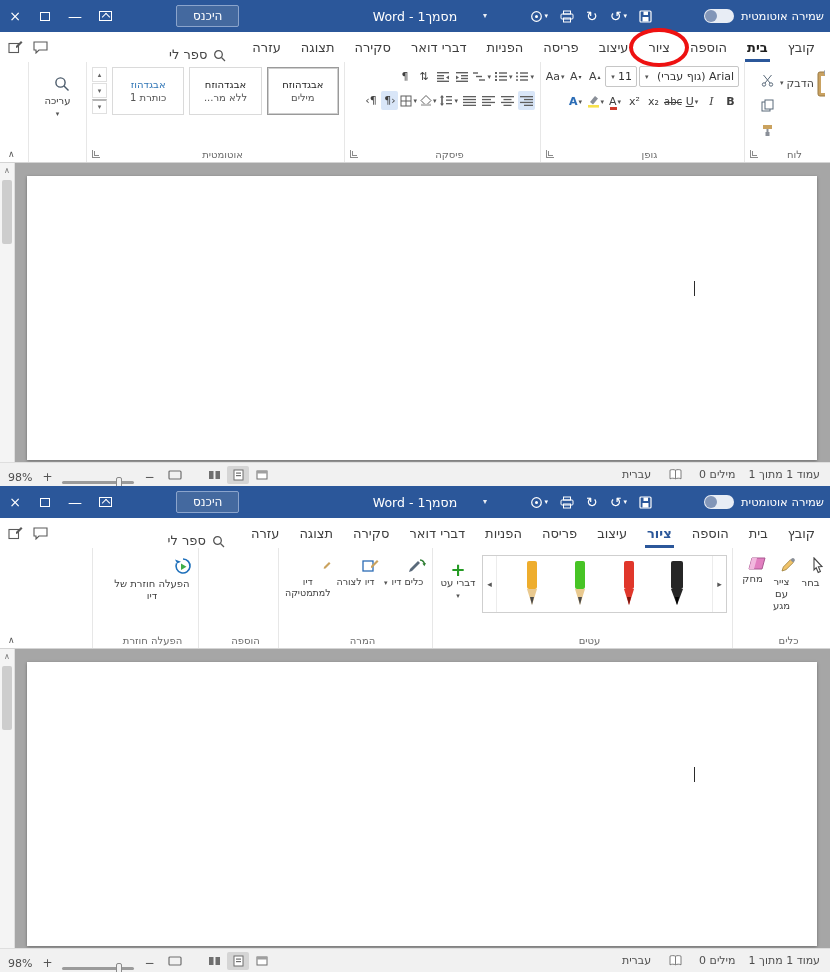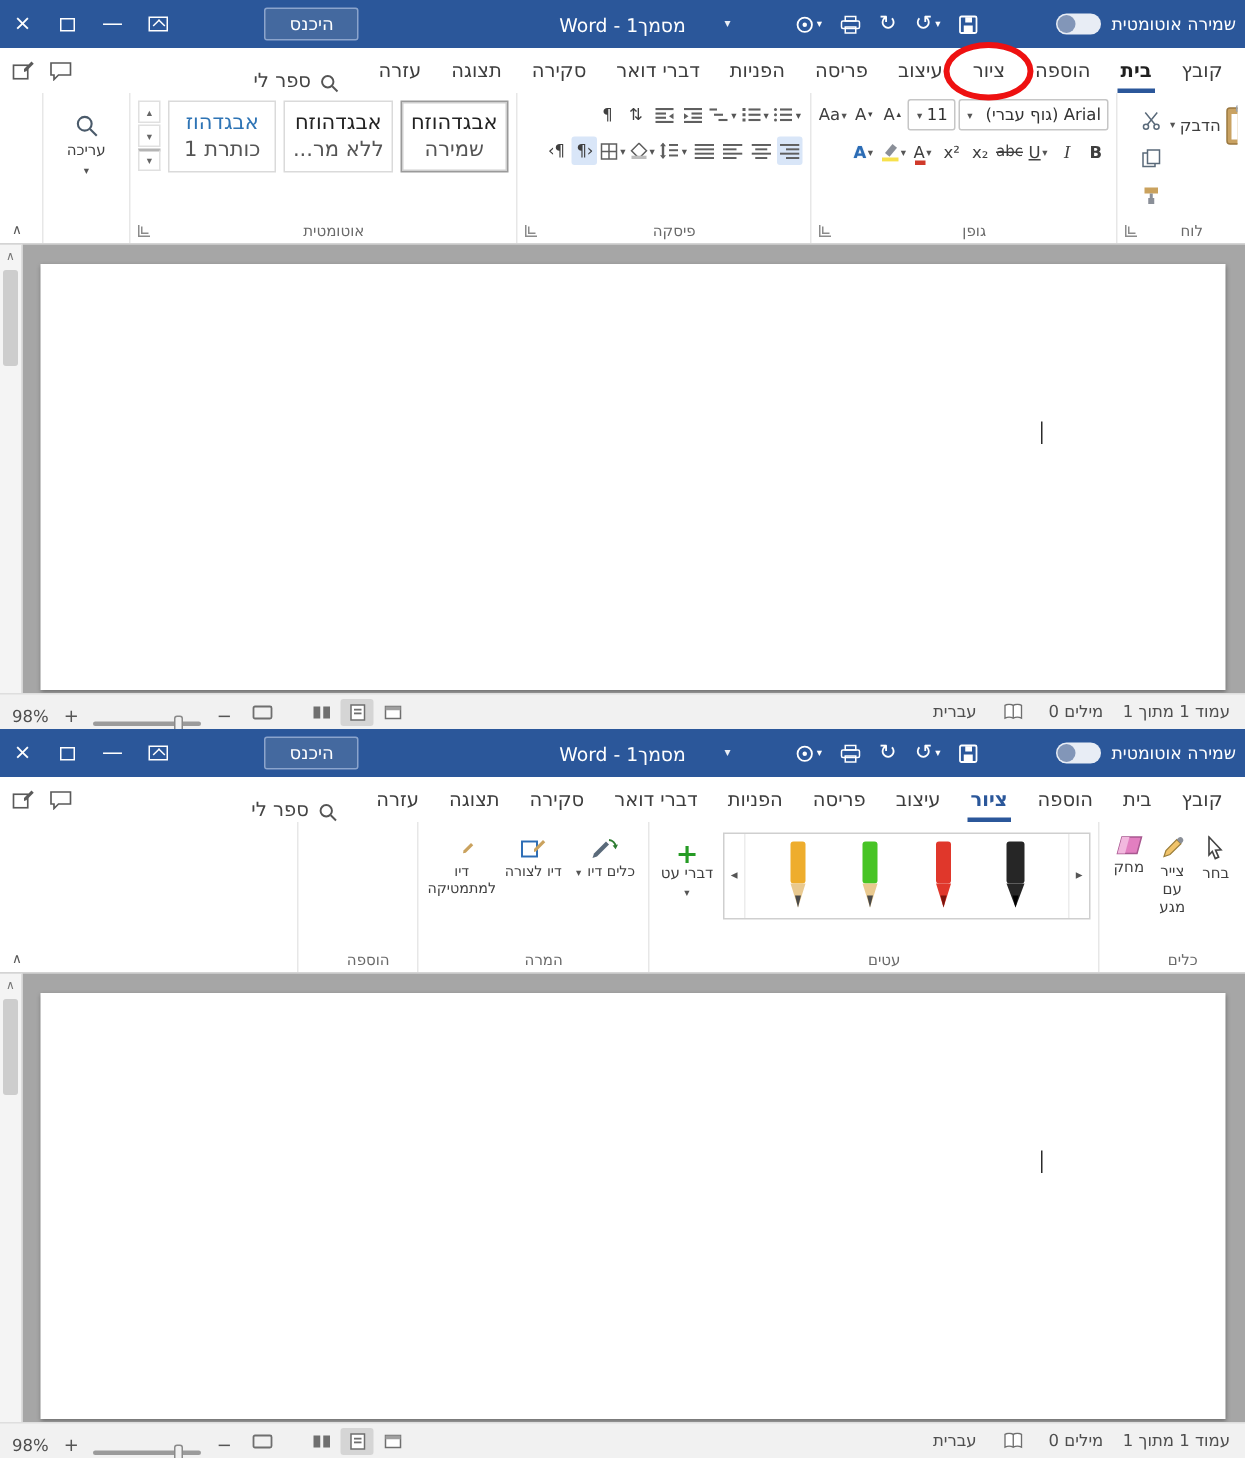--- a/index.html
+++ b/index.html
@@ -62,31 +62,31 @@
 .effects span{color:#2b6cb5;font-weight:bold;text-shadow:0 0 1px #bcd4ee}
 .tinyar{font-size:6px;margin-left:1px}
 
 .g-para{width:196px;display:flex;flex-direction:column;gap:5px;padding-top:5px}
 .g-para svg{fill:#5f5f5f}
 
 .g-styles{width:258px;padding-top:5px}
 .cards{display:flex;gap:5px;align-items:flex-start}
 .scard{width:74px;height:48px;border:1px solid #dadada;background:#fff;display:flex;flex-direction:column;align-items:center;justify-content:center;gap:2px}
 .scard.selected{border-color:#9a9a9a;box-shadow:inset 0 0 0 1px #cfcfcf}
-.sprev{font-size:14px;color:#222;white-space:nowrap}
+.sprev{font-size:10px;color:#222;white-space:nowrap}
 .sprev.h1{color:#2e74b5}
-.sname{font-size:14px;color:#555}
+.sname{font-size:10px;color:#555}
 .sscroll{display:flex;flex-direction:column;gap:1px}
 .ssbtn{width:15px;height:15px;border:1px solid #e0e0e0;display:flex;align-items:center;justify-content:center;font-size:7px;color:#666}
 .ssbtn.more{border-top:2px solid #b5b5b5}
 
 .g-edit{width:58px;display:flex;flex-direction:column;align-items:center;padding-top:9px;gap:4px;font-size:11px;color:#3f3f3f}
 
 .tools{display:flex;height:100%;align-items:flex-start}
-.bigbtn{display:flex;flex-direction:column;align-items:center;gap:3px;padding-top:5px;font-size:10px;color:#3f3f3f;text-align:center;flex:1}
+.bigbtn{display:flex;flex-direction:column;gap:3px;padding-top:5px;font-size:10px;color:#3f3f3f;text-align:center;flex:1}
 .blabel{line-height:1.2}
 .g-tools{width:98px}
 .g-pens{width:300px}
 .pensin{display:flex;gap:4px;align-items:flex-start;padding-top:3px;height:100%}
 .gallery{direction:ltr;display:flex;align-items:stretch;border:1px solid #cfcfcf;background:#fff;height:58px;flex:1}
 .gnav{width:14px;display:flex;align-items:center;justify-content:center;font-size:9px;color:#555}
 .gnav.l{border-right:1px solid #ececec}
 .gnav.r{border-left:1px solid #ececec}
 .pensrow{flex:1;display:flex;align-items:flex-start;justify-content:space-evenly;padding-top:3px}
 .addpen{width:40px;display:flex;flex-direction:column;align-items:center;padding-top:7px;font-size:10px;line-height:1.2;text-align:center;color:#3f3f3f}
@@ -411,21 +411,21 @@
         <span class="sbtn">‹¶</span>
       </div>
       <span class="glabel">פיסקה</span>
       <i class="launcher"></i>
     </div>
 
     <div class="rgroup g-styles">
       <div class="cards">
         <div class="scard selected">
             <span class="sprev">אבגדהוזח</span>
-            <span class="sname">שמירה</span>
+            <span class="sname">מילים</span>
           </div>
         <div class="scard">
             <span class="sprev">אבגדהוזח</span>
             <span class="sname">ללא מר...</span>
           </div>
         <div class="scard">
             <span class="sprev h1">אבגדהוז</span>
             <span class="sname">כותרת 1</span>
           </div>
         <div class="sscroll">
@@ -689,20 +689,33 @@
           <span class="blabel">דיו למתמטיקה</span>
         </div>
       </div>
       <span class="glabel">המרה</span>
     </div>
 
     <div class="rgroup g-ins">
       <span class="glabel">הוספה</span>
     </div>
 
+    <div class="rgroup g-rep">
+      <div class="tools">
+        <div class="bigbtn">
+          <svg width="20" height="18">
+              <path d="M10 2a7 7 0 1 1-6.4 4.2" fill="none" stroke="#1d6fba" stroke-width="1.6"></path>
+              <path d="M2 2.5l2.2 4L8 4.8z" fill="#1d6fba"></path>
+              <path d="M8 6.5l5.5 3.2L8 12.9z" fill="#3fae49"></path>
+            </svg>
+          <span class="blabel">הפעלה חוזרת של דיו</span>
+        </div>
+      </div>
+      <span class="glabel">הפעלה חוזרת</span>
+    </div>
     <i class="collapse">∧</i>
   </div>
 
   <div class="docarea">
     <div class="vscroll">
       <span class="vsup">∧</span>
       <i class="vsthumb"></i>
     </div>
     <div class="page">
       <i class="caret"></i>

